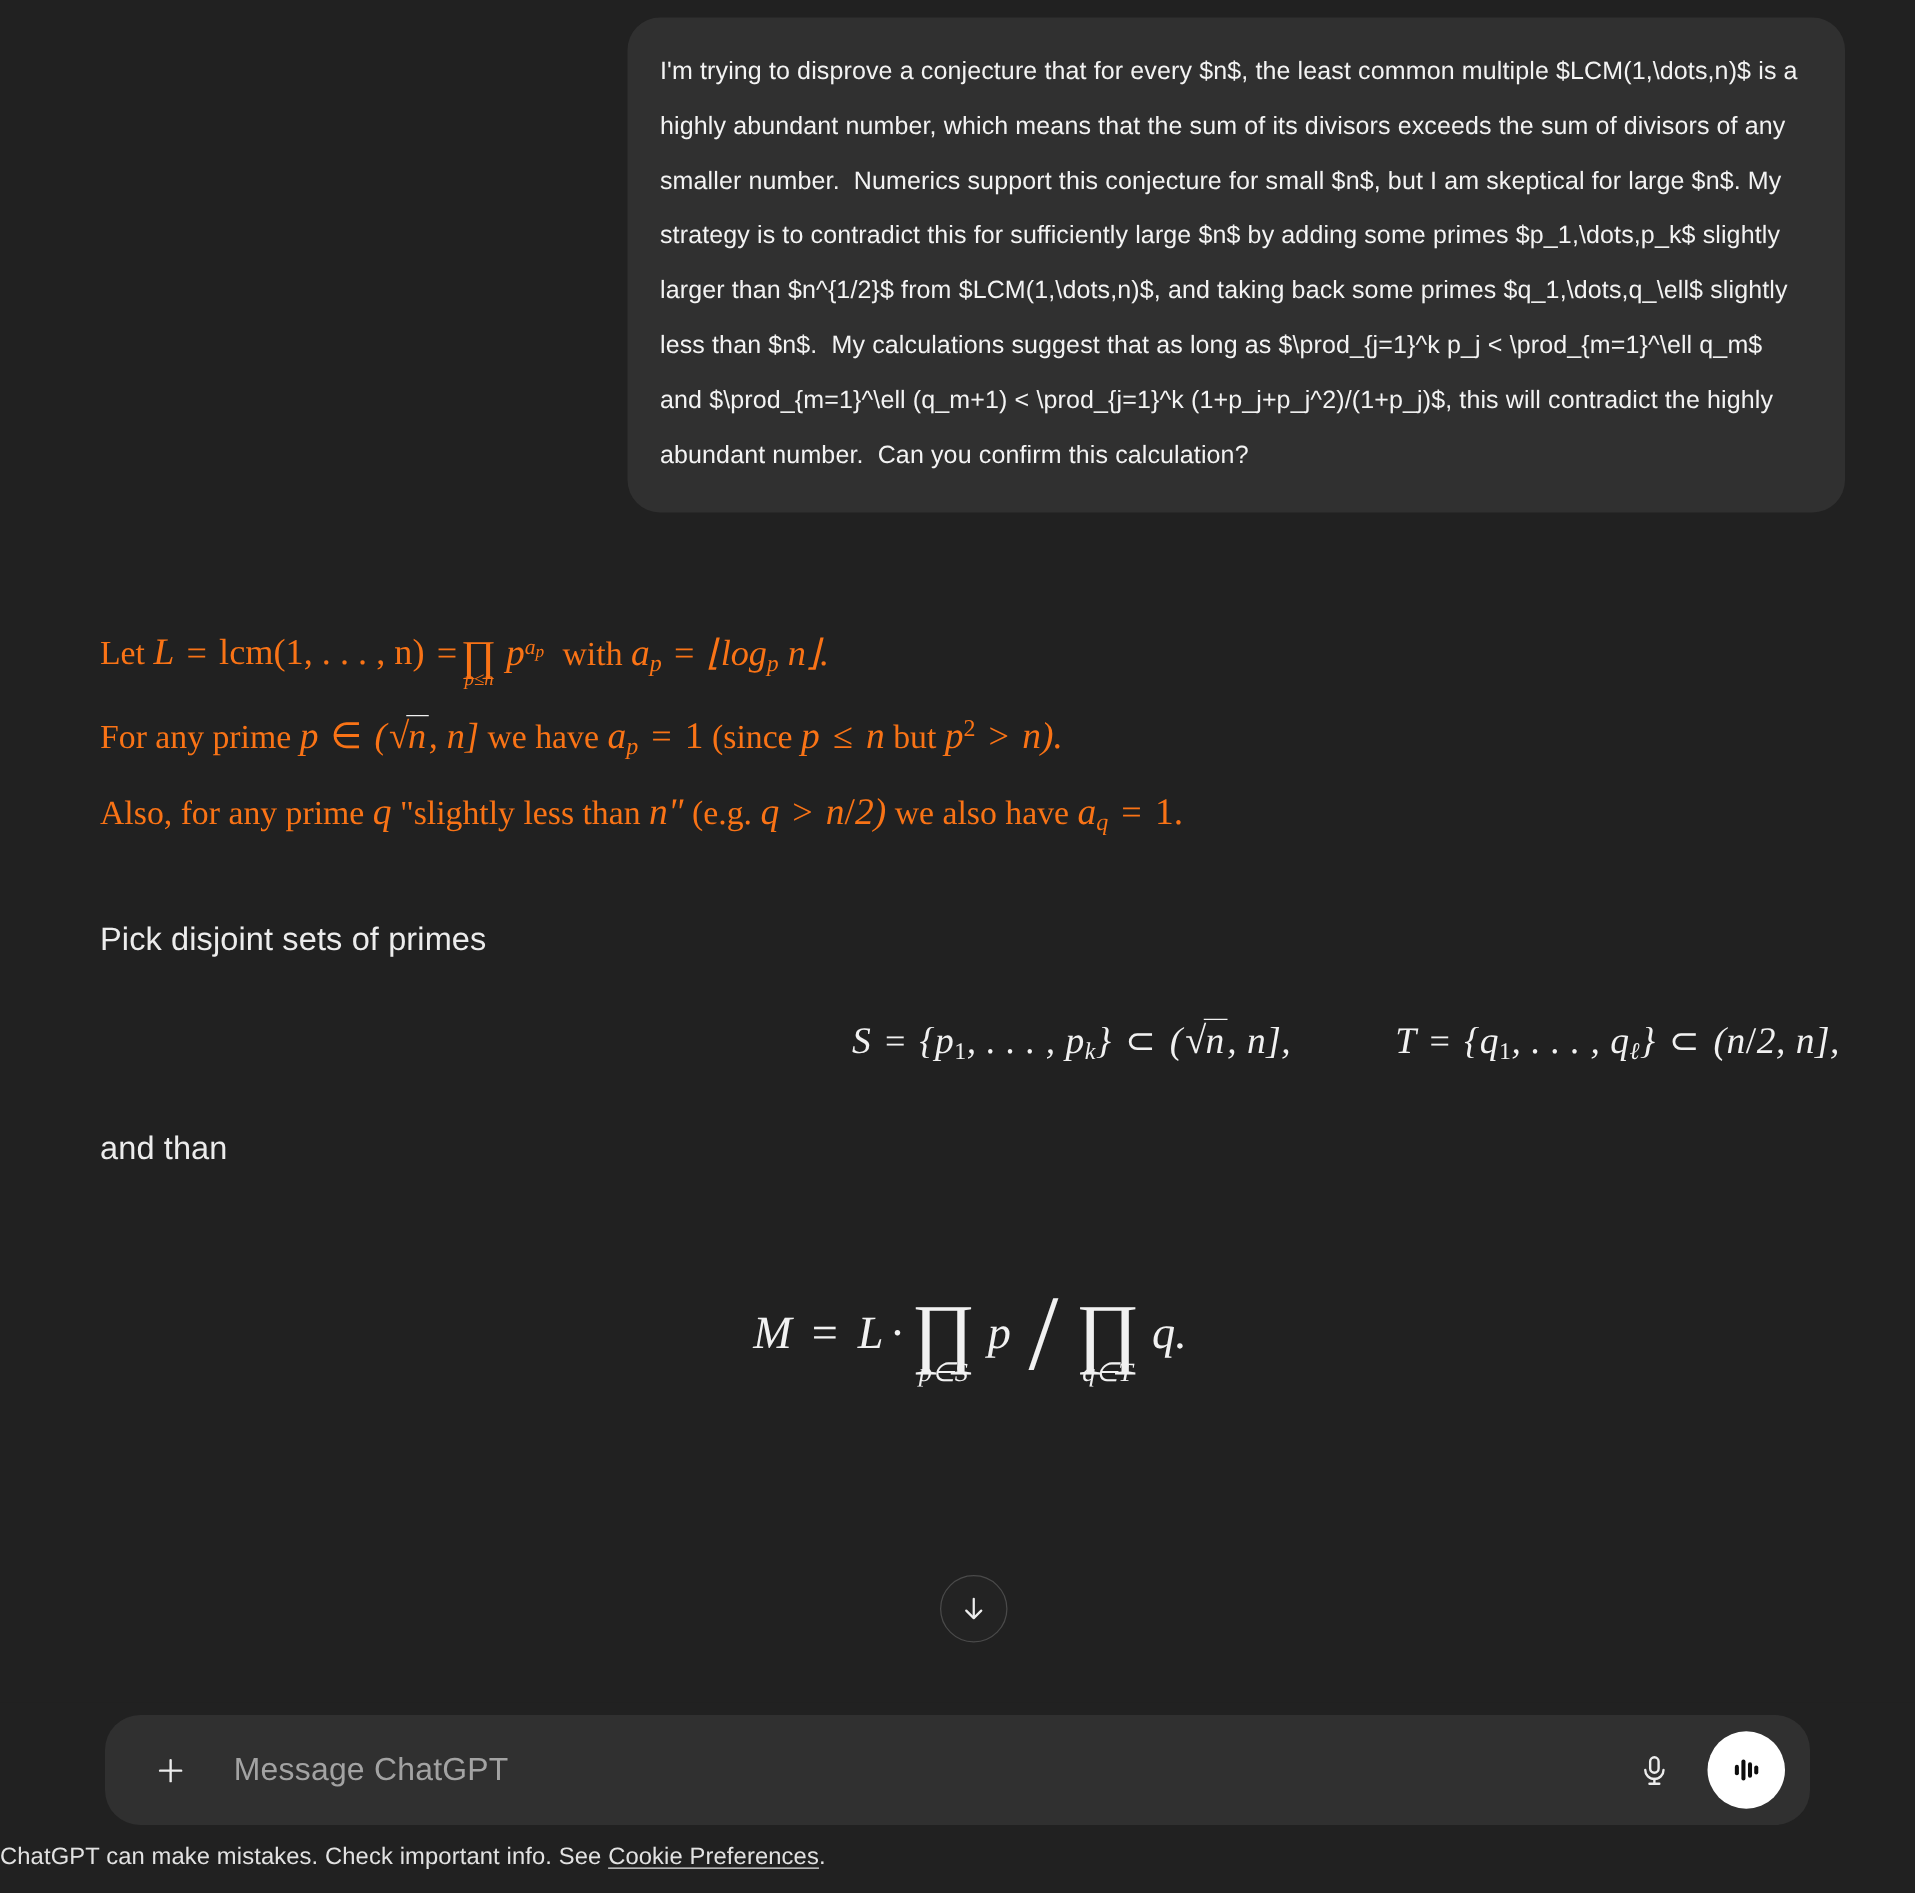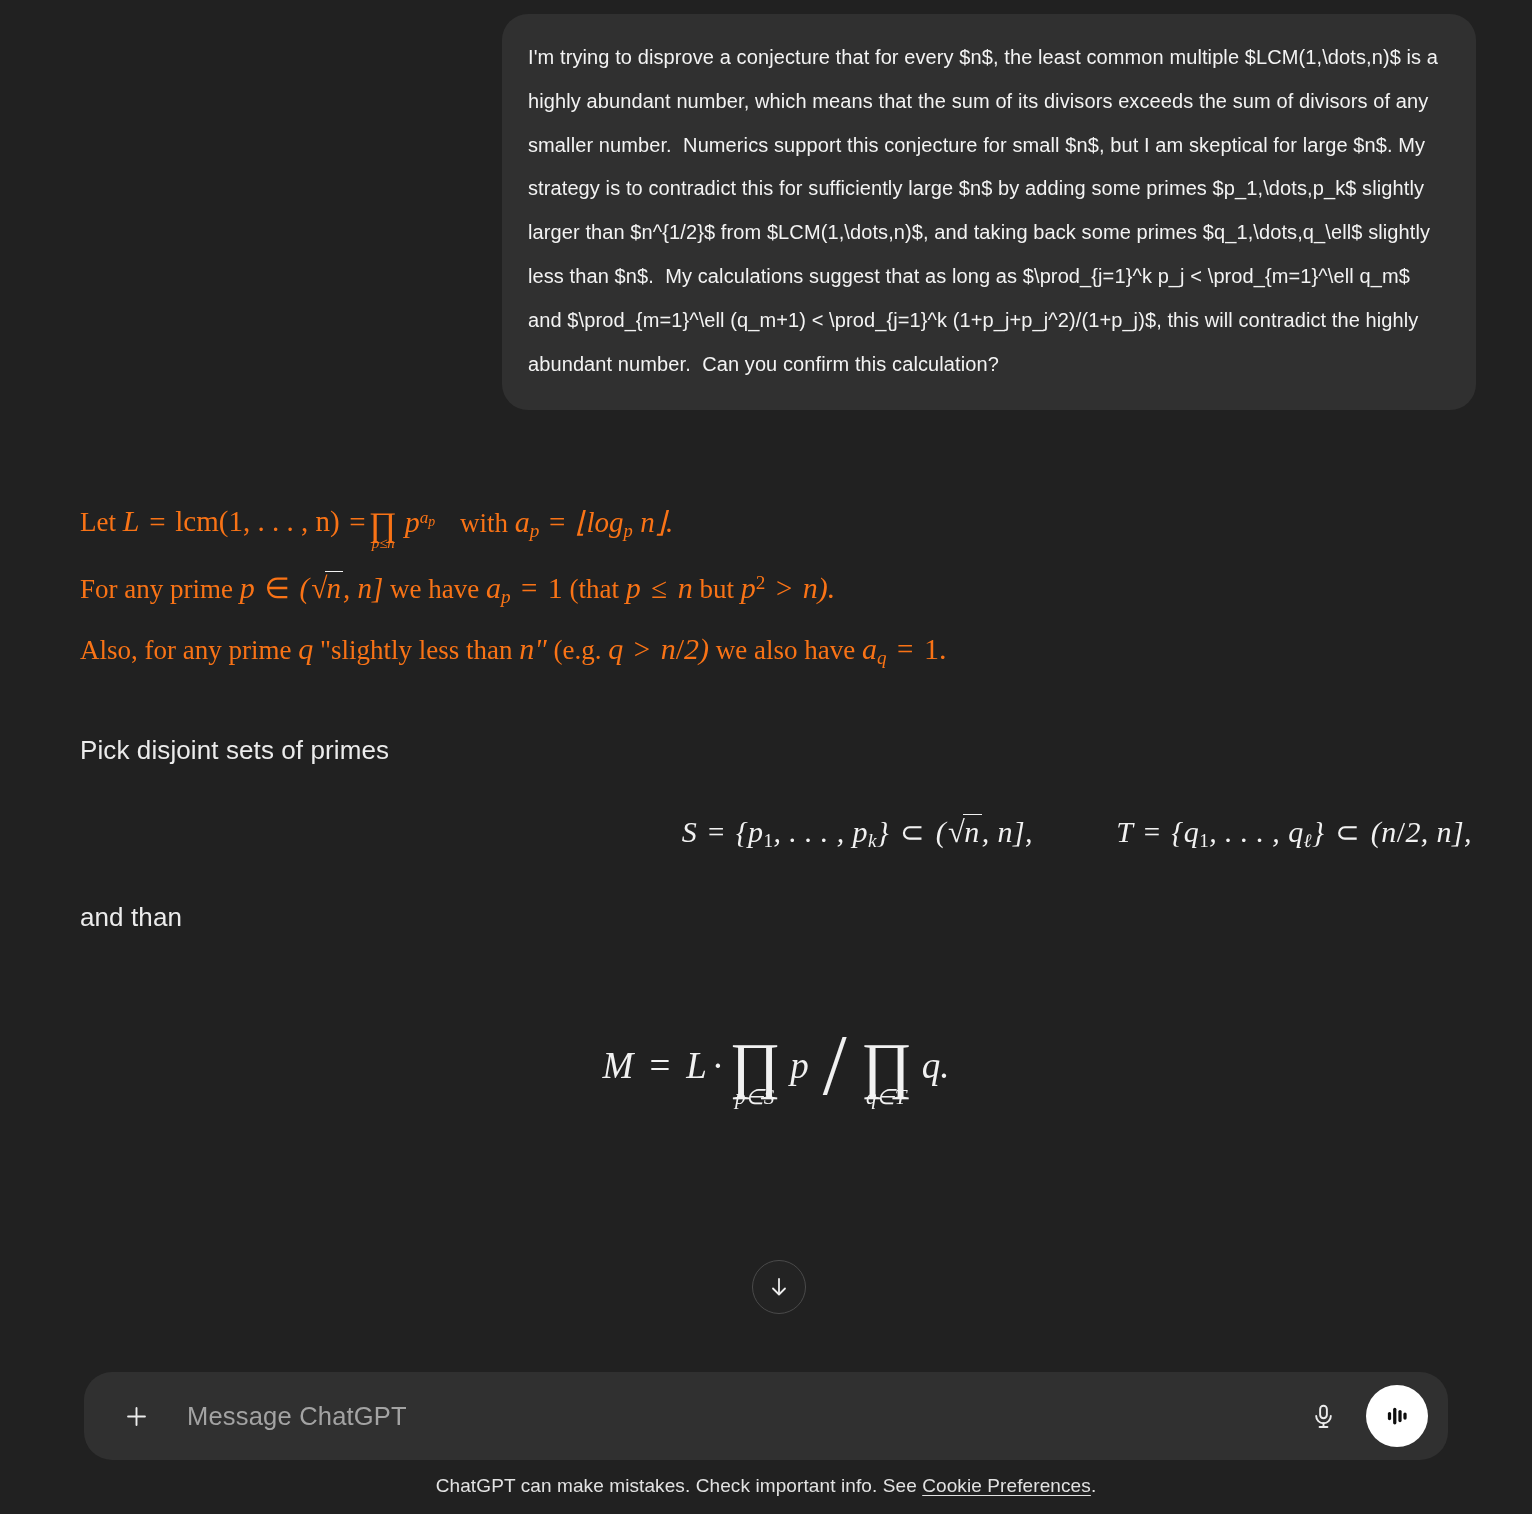--- a/index.html
+++ b/index.html
@@ -275,21 +275,20 @@
     flex: 0 0 auto;
     margin-right: 4px;
   }
   .voice-btn svg { width: 30px; height: 30px; }
 
   .footer-note {
     position: absolute;
     left: 0;
     top: 113px;
     width: 1532px;
-    text-align: center;
     font-size: 19px;
     color: #e2e2e2;
     letter-spacing: 0.1px;
   }
   .footer-note a {
     color: #e2e2e2;
     text-decoration: underline;
     text-underline-offset: 3px;
   }
 </style>
@@ -306,34 +305,34 @@
 
 
     <div class="block-lines">
 
       <div class="mathline">
         <span>Let</span>
         <span class="mi">L</span>
         <span class="op">=</span>
         <span class="mup">lcm(1, . . . , n)</span>
         <span class="op">=</span><span class="bigprod-inline">∏<span class="lim">p≤n</span></span><span class="mi" style="margin-left:8px">p</span><sup class="ms">a<sub style="font-size:0.8em;vertical-align:-0.2em">p</sub></sup>
-        <span style="margin-left:18px">with</span>
+        <span style="margin-left:8px">with</span>
         <span class="mi">a<sub class="ms">p</sub></span>
         <span class="op">=</span>
         <span class="mup" style="font-style:italic">⌊log<sub class="ms" style="font-style:italic">p</sub>&nbsp;<i>n</i>⌋.</span>
       </div>
 
       <div class="mathline">
         <span>For any prime</span>
         <span class="mi">p</span>
         <span class="op">∈</span>
         <span class="mup" style="font-style:italic">(<span class="sqrt"><span class="rad">√</span><span class="under">n</span></span>, n]</span>
         <span>we have</span>
         <span class="mi">a<sub class="ms">p</sub> <span class="op">=</span> <span style="font-style:normal">1</span></span>
-        <span>(that</span>
+        <span>(since</span>
         <span class="mi">p <span class="op">≤</span> n</span>
         <span>but</span>
         <span class="mi">p<sup class="ms" style="font-style:normal">2</sup> <span class="op">&gt;</span> n).</span>
       </div>
 
       <div class="mathline">
         <span>Also, for any prime</span>
         <span class="mi">q</span>
         <span>"slightly less than</span>
         <span class="mi">n"</span>

